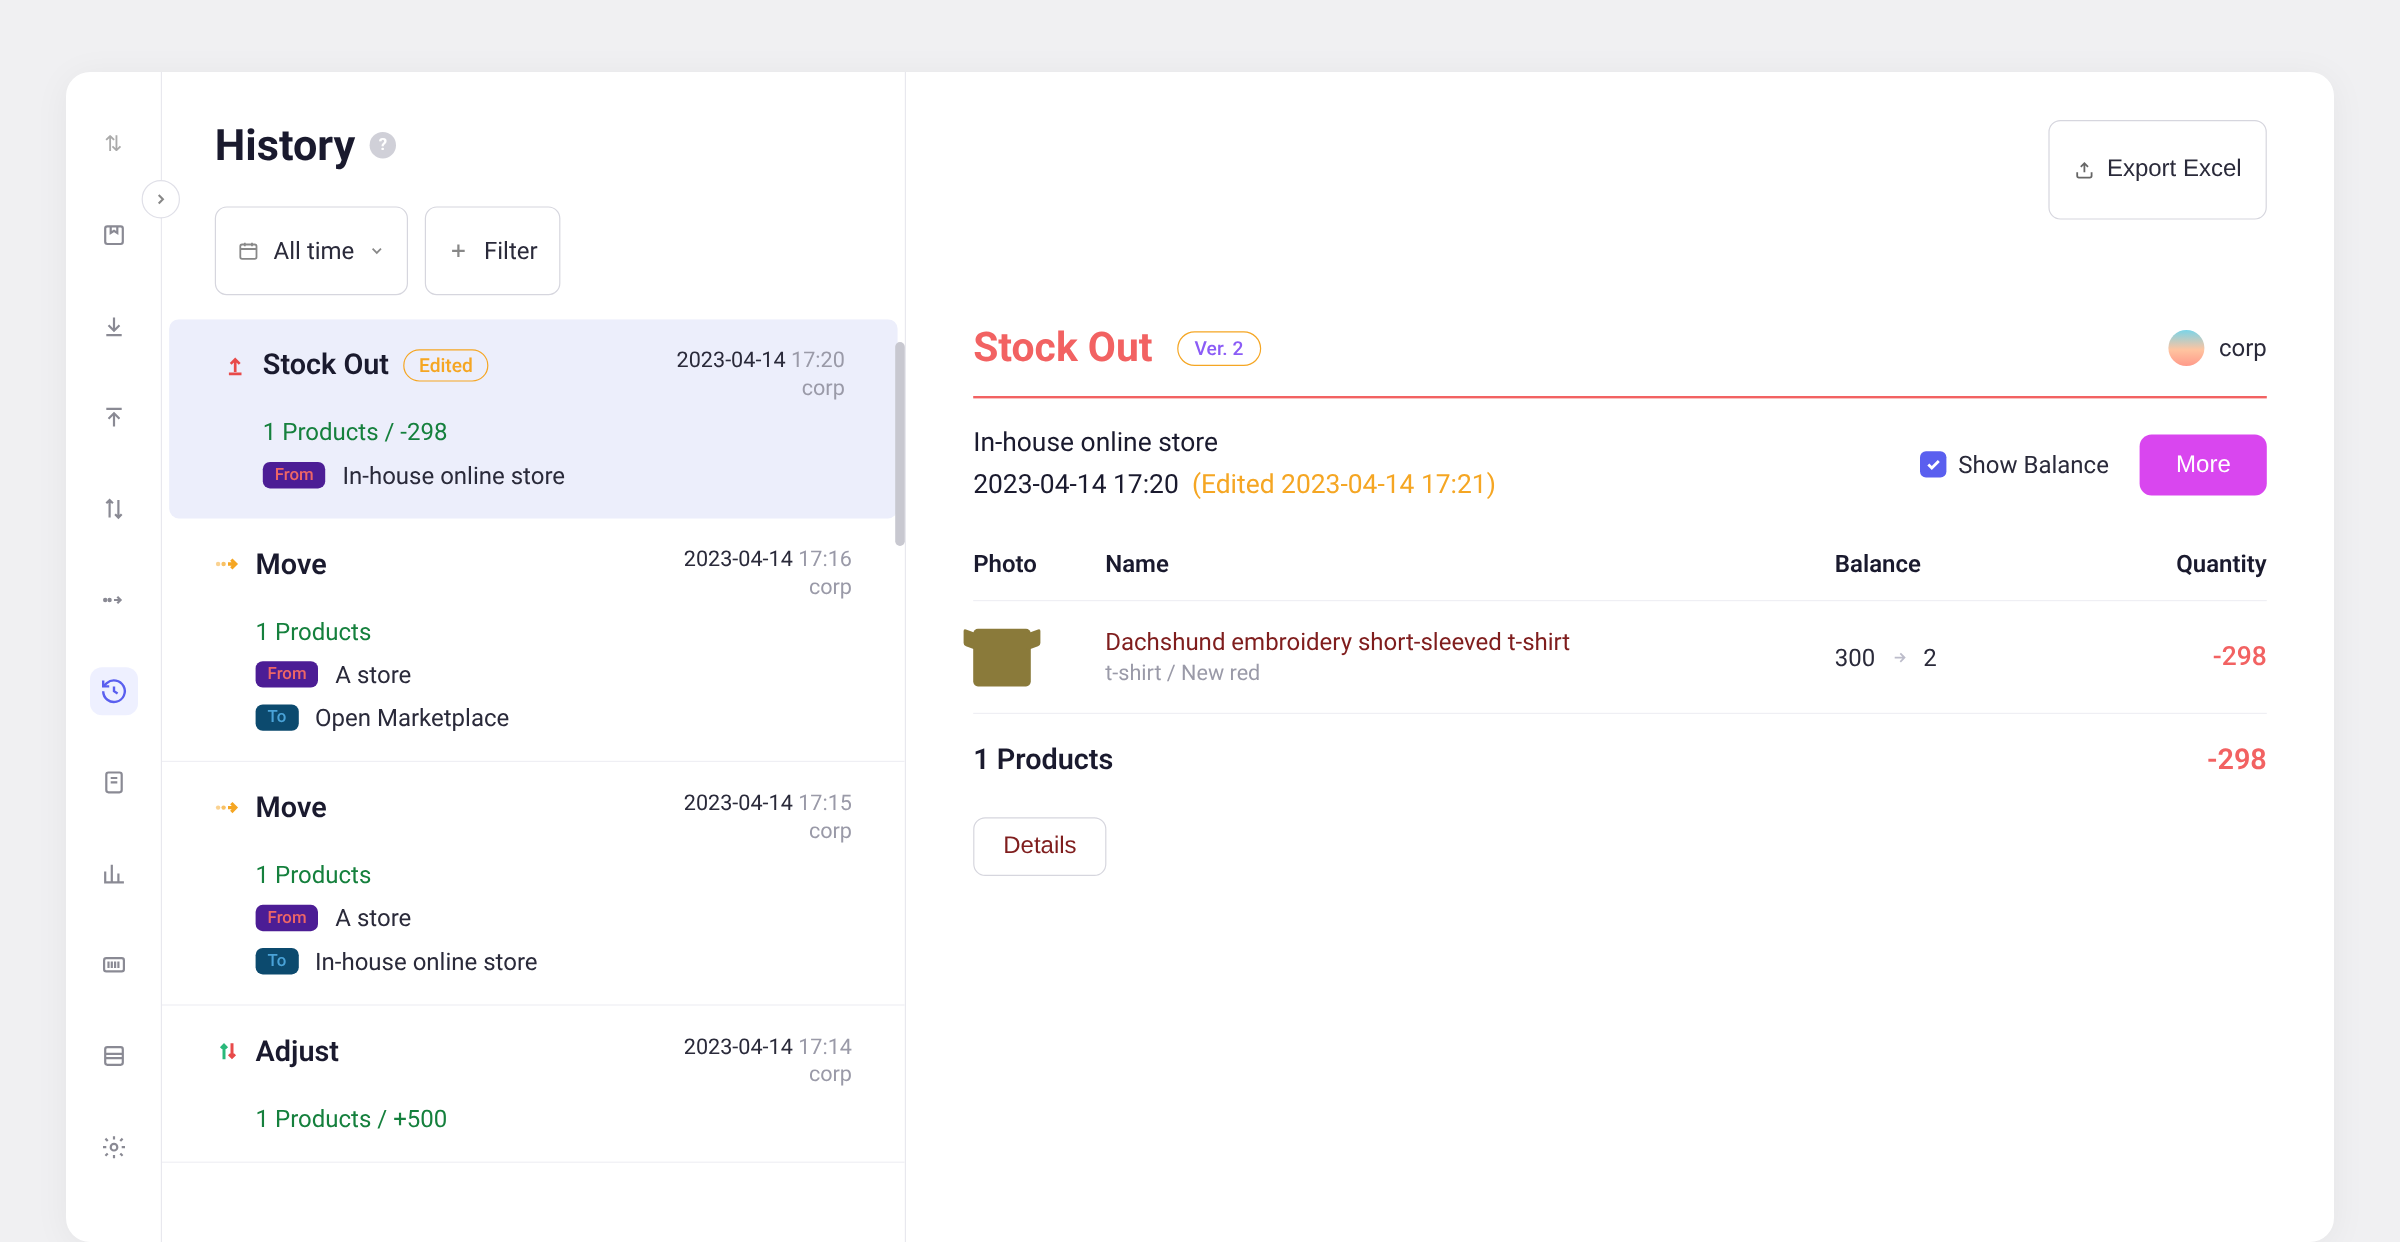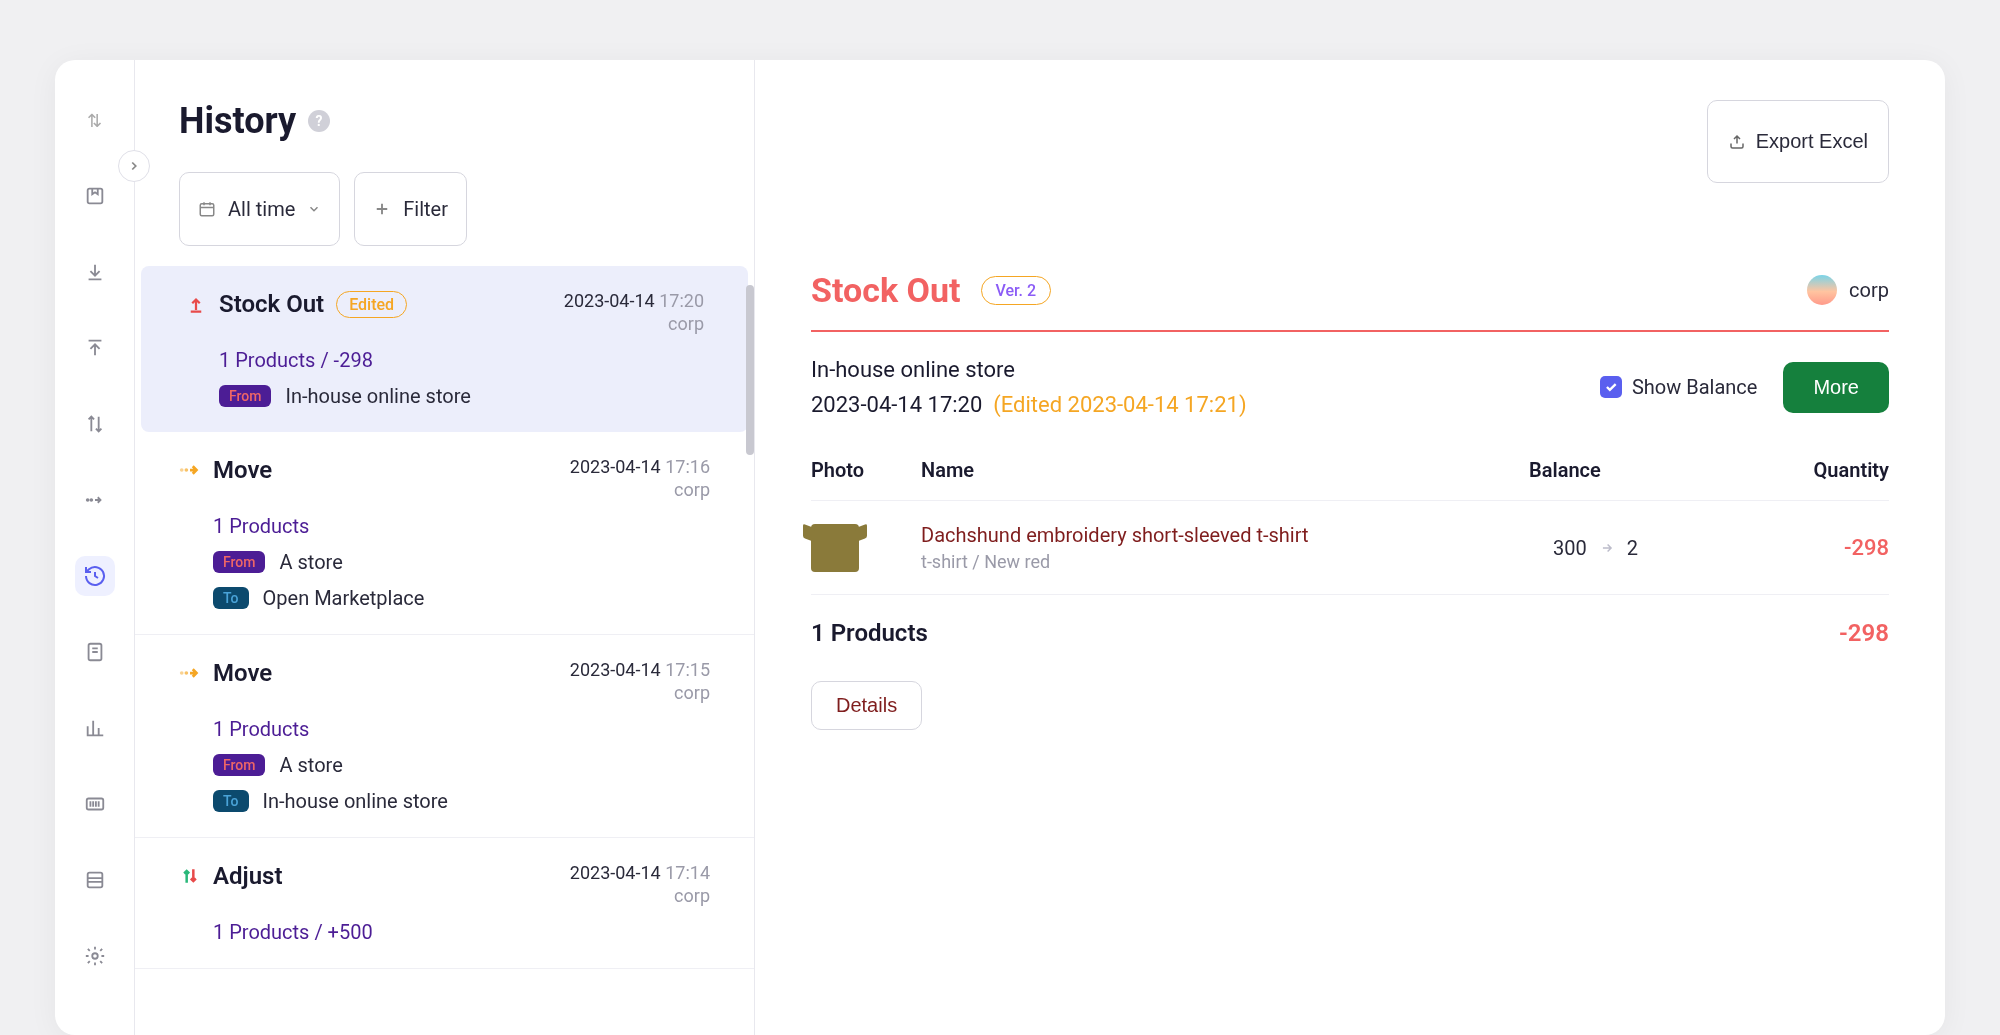--- a/index.html
+++ b/index.html
@@ -169,21 +169,21 @@
   border-radius: 14px;
 }
 .item-meta {
   text-align: right;
 }
 .item-date { font-size: 18px; color: #2a2a3a; }
 .item-date .time { color: #9a9aa8; }
 .item-user { font-size: 18px; color: #9a9aa8; margin-top: 2px; }
 .item-sub {
   font-size: 20px;
-  color: #4c1d95;
+  color: #15803d;
   margin-top: 14px;
   margin-left: 34px;
 }
 .loc-row {
   display: flex;
   align-items: center;
   gap: 14px;
   margin-top: 12px;
   margin-left: 34px;
   font-size: 20px;
@@ -267,21 +267,21 @@
   width: 22px;
   height: 22px;
   border-radius: 5px;
   background: #5a5fef;
   display: flex;
   align-items: center;
   justify-content: center;
   color: #fff;
 }
 .more-btn {
-  background: #15803d;
+  background: #d946ef;
   color: #fff;
   border: none;
   border-radius: 10px;
   padding: 14px 30px;
   font-size: 20px;
   font-weight: 500;
   cursor: pointer;
 }
 .table {
   margin-top: 36px;
@@ -316,21 +316,21 @@
   position: absolute;
   top: 2px;
   width: 12px;
   height: 14px;
   background: #8a7a3a;
 }
 .product-photo::before { left: -8px; transform: skewY(20deg); border-radius: 2px; }
 .product-photo::after { right: -8px; transform: skewY(-20deg); border-radius: 2px; }
 .product-name { font-size: 20px; color: #7f1d1d; }
 .product-sub { font-size: 18px; color: #9a9aa8; margin-top: 4px; }
-.balance-cell { font-size: 20px; color: #2a2a3a; display: flex; align-items: center; gap: 10px; margin-left: 24px; }
+.balance-cell { font-size: 20px; color: #2a2a3a; display: flex; align-items: center; gap: 10px; }
 .arrow-grey { color: #bcbcca; }
 .qty-cell { text-align: right; font-size: 22px; color: #f26262; font-weight: 500; }
 .table-footer {
   display: flex;
   justify-content: space-between;
   padding: 24px 0;
   font-size: 24px;
   font-weight: 600;
 }
 .footer-total { color: #1a1a2e; }

